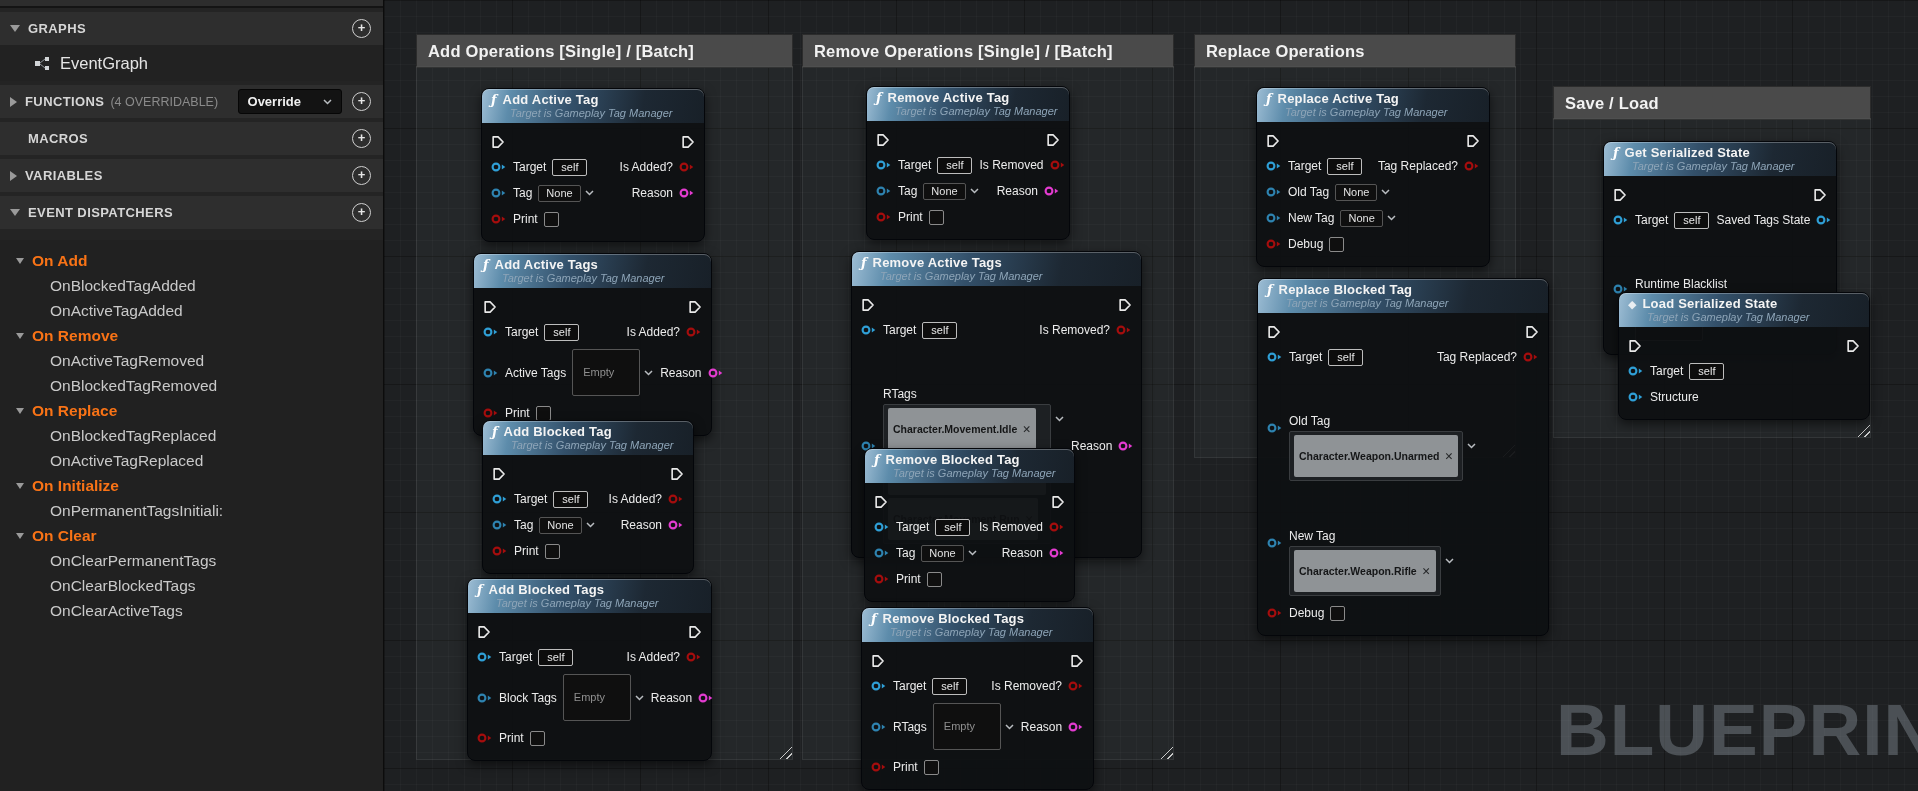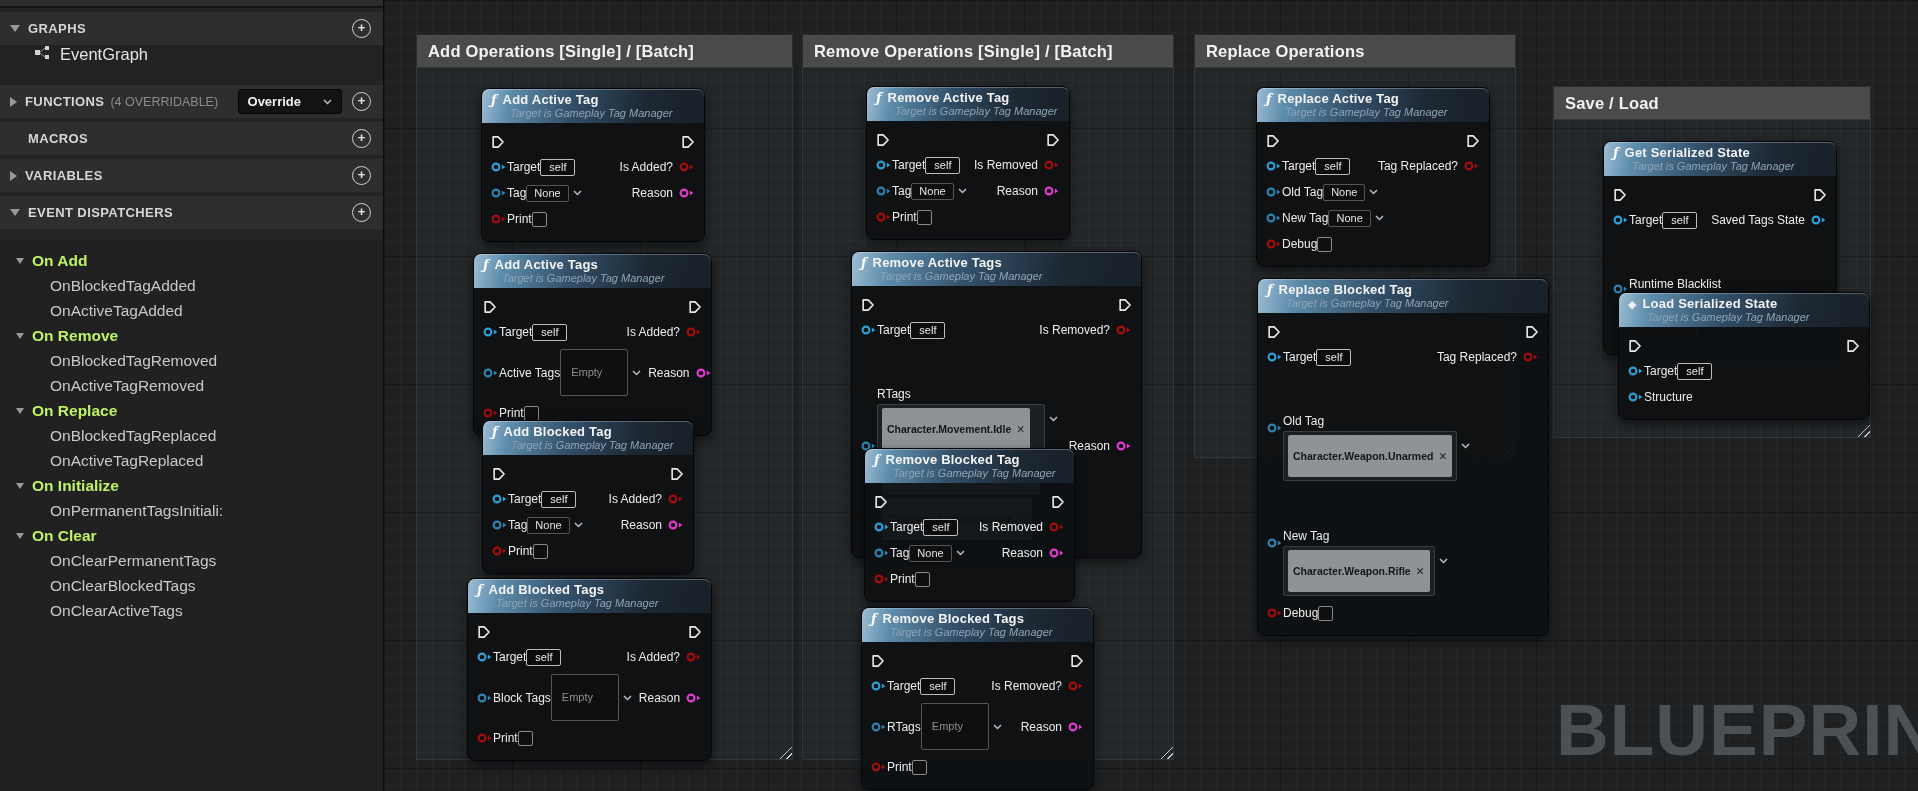--- a/index.html
+++ b/index.html
@@ -22,25 +22,25 @@
   .sec-suffix{font-size:12.5px;color:#8b8b8b;margin-left:6px;}
   .tri{width:0;height:0;flex:0 0 auto;}
   .tri.expanded{border-left:5px solid transparent;border-right:5px solid transparent;border-top:7px solid #9a9a9a;}
   .tri.collapsed{border-top:5px solid transparent;border-bottom:5px solid transparent;border-left:7px solid #9a9a9a;}
   .tri.none{width:10px;}
   .plus{margin-left:10px;flex:0 0 auto;width:17px;height:17px;border:1.4px solid #cfcfcf;border-radius:50%;
     color:#e6e6e6;font-size:13px;line-height:15px;text-align:center;font-weight:bold;}
   .sec .plus{margin-left:auto;}
   .override-btn{margin-left:auto;background:#131313;border:1px solid #060606;border-radius:3px;
     color:#f0f0f0;font-weight:bold;font-size:13px;padding:4px 9px;display:flex;align-items:center;gap:22px;cursor:pointer;}
-  .child-row{height:36px;background:#222222;display:flex;padding-left:34px;gap:9px;cursor:pointer;}
+  .child-row{height:36px;background:#222222;display:flex;align-items:center;padding-left:34px;gap:9px;cursor:pointer;}
   .child-row span{font-size:16.5px;color:#e4e4e4;}
   .disp-list{padding-top:8px;background:#212121;position:absolute;top:240px;bottom:0;left:0;right:0;}
   .disp-group{height:25px;display:flex;align-items:center;padding-left:16px;gap:8px;cursor:pointer;}
-  .disp-group span{font-size:15.5px;font-weight:bold;color:#bef264;}
+  .disp-group span{font-size:15.5px;font-weight:bold;color:#f97316;}
   .disp-group .tri.expanded{border-top-width:6px;border-left-width:4.5px;border-right-width:4.5px;}
   .disp-item{height:25px;display:flex;align-items:center;padding-left:50px;font-size:15.5px;color:#c9c9c9;cursor:pointer;}
   
   .comment{position:absolute;z-index:1;}
   .comment-header{height:32px;background:#4a4a4a;border:1px solid #2c2c2c;display:flex;align-items:center;
     padding:0 11px;cursor:move;}
   .comment-header span{font-size:16.5px;font-weight:bold;color:#f2f2f2;letter-spacing:.2px;}
   .comment-body{position:absolute;left:0;right:0;top:32px;bottom:0;background:rgba(190,200,210,.045);
     border:1px solid rgba(255,255,255,.07);border-top:none;}
   .resize{position:absolute;right:1px;bottom:1px;width:13px;height:13px;cursor:nwse-resize;
@@ -53,21 +53,21 @@
     background:linear-gradient(100deg,#9dbdd4 0%,#5d8cab 13%,#33506a 40%,#1d2833 72%,#182028 100%);
     box-shadow:inset 0 1px 0 rgba(255,255,255,.28);cursor:move;}
   .node-title{display:flex;align-items:baseline;gap:6px;}
   .node-title b{font-size:13px;color:#f4f4f4;letter-spacing:.2px;}
   .fn-icon{font-family:"DejaVu Serif",serif;font-style:italic;font-weight:bold;font-size:13px;color:#fff;}
   .ev-icon{font-size:11px;color:#e9eef2;}
   .node-sub{font-size:11px;font-style:italic;color:#8ea5b8;margin:0 0 0 19px;line-height:12px;}
   .node-body{padding:5px 0 9px 0;}
   .nrow{display:flex;align-items:center;justify-content:space-between;padding:4px 9px;min-height:18px;}
   .nrow.exec{padding:5px 9px 3px 9px;}
-  .lgrp{display:flex;align-items:center;}
+  .lgrp{display:flex;align-items:center;gap:6px;}
   .lgrp.top{align-items:center;}
   .rgrp{display:flex;align-items:center;gap:6px;margin-left:auto;padding-left:7px;}
   .pin-label{font-size:12px;color:#ececec;white-space:nowrap;}
   .wcol{display:flex;flex-direction:column;gap:3px;margin-top:40px;}
   .wline{display:flex;align-items:center;gap:4px;}
   .tbox{background:#0d0d0d;border:1px solid #bdbdbd;border-radius:2px;color:#e8e8e8;
     font-size:11px;padding:1px 8px;line-height:13px;}
   .dbox{background:#0f0f0f;border:1px solid #555;border-radius:2px;color:#e3e3e3;
     font-size:11px;padding:1px 7px;line-height:13px;white-space:nowrap;}
   .dbox.muted{color:#8f8f8f;min-width:46px;padding:16px 10px;}
@@ -958,22 +958,22 @@
     <span class="tri expanded"></span>
     <span>On Add</span>
   </div>
   <div class="disp-item">OnBlockedTagAdded</div>
         <div class="disp-item">OnActiveTagAdded</div>
 
   <div class="disp-group">
     <span class="tri expanded"></span>
     <span>On Remove</span>
   </div>
-  <div class="disp-item">OnBlockedTagRemoved</div>
-        <div class="disp-item">OnActiveTagRemoved</div>
+  <div class="disp-item">OnActiveTagRemoved</div>
+        <div class="disp-item">OnBlockedTagRemoved</div>
 
   <div class="disp-group">
     <span class="tri expanded"></span>
     <span>On Replace</span>
   </div>
   <div class="disp-item">OnBlockedTagReplaced</div>
         <div class="disp-item">OnActiveTagReplaced</div>
 
   <div class="disp-group">
     <span class="tri expanded"></span>

